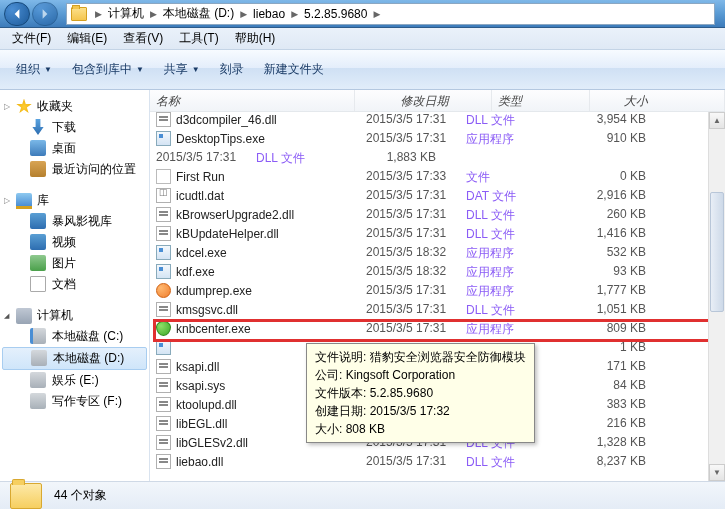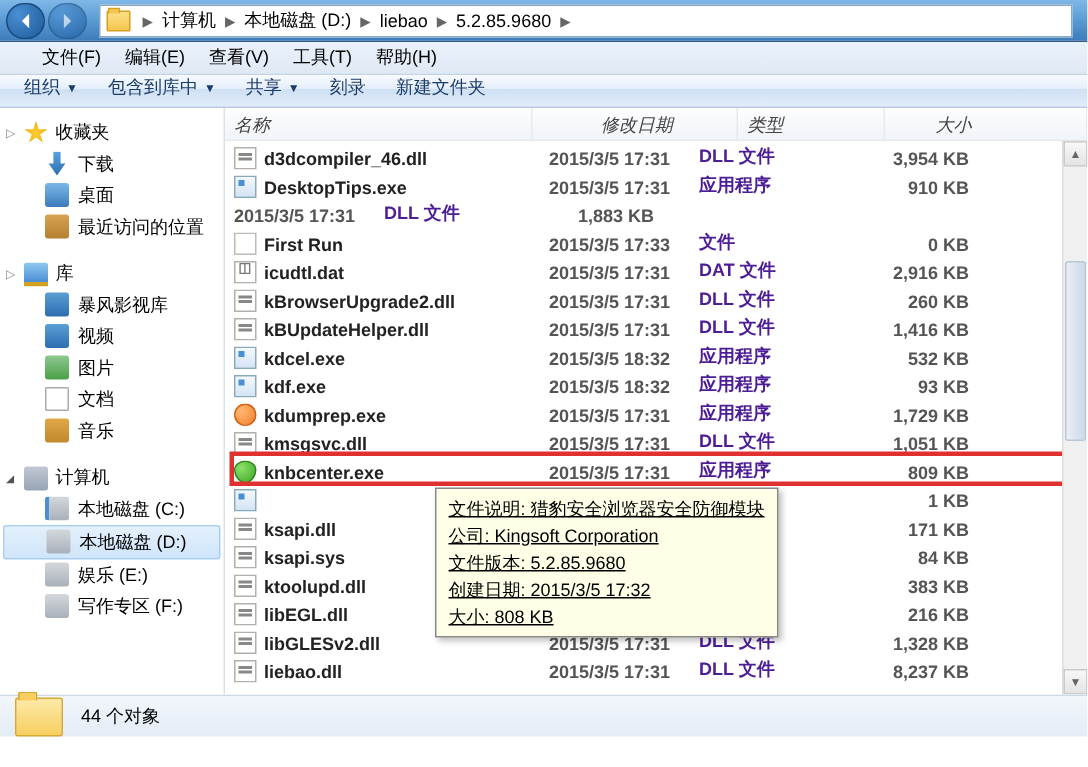--- a/index.html
+++ b/index.html
@@ -8,24 +8,24 @@
 .titlebar { height: 28px; background: linear-gradient(to bottom, #7fb8e8 0%, #5a9bd4 50%, #3d7bba 100%); border-bottom: 1px solid #2c5a8a; display: flex; align-items: center; padding: 0 4px; }
 .nav-btn { width: 26px; height: 24px; border-radius: 12px; background: radial-gradient(circle at 30% 30%, #4a8ed4, #1d5a99); border: 1px solid #174a7c; display: inline-flex; align-items: center; justify-content: center; color: #fff; margin-right: 2px; cursor: pointer; }
 .nav-btn.fwd { opacity: 0.6; }
 .nav-btn svg { width: 12px; height: 12px; fill: #fff; }
 .addressbar { flex: 1; height: 22px; background: #fff; border: 1px solid #8ba7c2; margin: 0 6px; display: flex; align-items: center; padding: 0 4px; }
 .folder-icon-sm { width: 16px; height: 14px; background: linear-gradient(to bottom, #fce08a 0%, #f4c54e 100%); border: 1px solid #d4a020; border-radius: 1px; margin-right: 4px; position: relative; }
 .folder-icon-sm::before { content: ""; position: absolute; top: -3px; left: 0; width: 6px; height: 3px; background: #f4c54e; border: 1px solid #d4a020; border-bottom: none; border-radius: 1px 1px 0 0; }
 .crumb { color: #000; padding: 0 2px; }
 .crumb-sep { color: #666; padding: 0 4px; font-size: 9px; }
 
-.menubar { height: 22px; background: linear-gradient(to bottom, #eaf1fa, #dfe9f5); border-bottom: 1px solid #c4d4e6; display: flex; align-items: center; padding: 0 20px; }
+.menubar { height: 22px; background: linear-gradient(to bottom, #eaf1fa, #dfe9f5); border-bottom: 1px solid #c4d4e6; display: flex; align-items: center; padding: 0 4px; }
 .menu-item { padding: 2px 8px; cursor: pointer; }
 
-.toolbar { height: 22px; background: linear-gradient(to bottom, #f7fbff 0%, #e4eefb 45%, #cfe0f4 46%, #e1edfa 100%); border-bottom: 1px solid #b4c8e0; display: flex; align-items: flex-end; padding: 0 6px; }
+.toolbar { height: 40px; background: linear-gradient(to bottom, #f7fbff 0%, #e4eefb 45%, #cfe0f4 46%, #e1edfa 100%); border-bottom: 1px solid #b4c8e0; display: flex; align-items: center; padding: 0 6px; }
 .tool-item { padding: 4px 10px; color: #1a3b66; cursor: pointer; display: inline-flex; align-items: center; gap: 4px; }
 .tool-item .caret { font-size: 8px; }
 
 .content { display: flex; height: 391px; }
 .sidebar { width: 150px; background: #fff; border-right: 1px solid #d9e3ef; overflow: hidden; padding: 6px 0; }
 .side-group { margin-bottom: 10px; }
 .side-head { display: flex; align-items: center; gap: 5px; padding: 2px 8px 2px 16px; cursor: pointer; position: relative; }
 .side-head::before { content: "▷"; position: absolute; left: 4px; color: #888; font-size: 8px; }
 .side-head.open::before { content: "◢"; color: #555; font-size: 7px; }
 .side-item { display: flex; align-items: flex-start; gap: 6px; padding: 2px 8px 2px 30px; cursor: pointer; }
@@ -45,25 +45,25 @@
 .ico-hdd.c { border-left: 3px solid #4a8ed4; }
 
 .main { flex: 1; background: #fff; overflow: hidden; }
 .col-head { display: flex; height: 22px; border-bottom: 1px solid #e4e8ec; background: linear-gradient(to bottom, #fdfdfe, #f1f4f8); font-style: italic; }
 .col { padding: 3px 6px; border-right: 1px solid #e6e9ed; color: #444; }
 .col.name { width: 210px; }
 .col.date { width: 100px; margin-left: 40px; }
 .col.type { width: 100px; }
 .col.size { width: 110px; text-align: left; margin-left: 28px; }
 .rows { position: relative; }
-.row { display: flex; height: 19px; align-items: flex-end; font-weight: bold; }
+.row { display: flex; height: 19px; align-items: flex-start; }
 .row .cell { padding: 0 6px; white-space: nowrap; overflow: hidden; color: #222; }
 .cell.name { width: 210px; display: flex; align-items: center; gap: 5px; }
 .cell.date { width: 100px; color: #555; }
-.cell.type { width: 100px; color: #4c1d95; }
+.cell.type { width: 100px; color: #8b5cf6; }
 .cell.size { width: 110px; text-align: right; color: #555; padding-right: 24px; }
 .file-ico { width: 15px; height: 15px; display: inline-block; flex-shrink: 0; }
 .fi-dll { background: #fff; border: 1px solid #b0b0b0; position: relative; }
 .fi-dll::after { content: ""; position: absolute; top: 3px; left: 2px; right: 2px; height: 2px; background: #888; box-shadow: 0 3px 0 #888; }
 .fi-exe { background: linear-gradient(#f4f8fc, #d4e4f4); border: 1px solid #8ab; position: relative; }
 .fi-exe::after { content: ""; position: absolute; top: 2px; left: 2px; width: 4px; height: 4px; background: #4a8ed4; }
 .fi-file { background: #fff; border: 1px solid #bbb; }
 .fi-dat { background: #fff; border: 1px solid #b0b0b0; position: relative; }
 .fi-dat::after { content: "◫"; position: absolute; top: -2px; left: 2px; font-size: 9px; color: #777; }
 .fi-shield { background: radial-gradient(circle at 30% 30%, #8de068, #3ca828); border-radius: 50% 50% 50% 50% / 40% 40% 60% 60%; border: 1px solid #2a8818; }
@@ -172,24 +172,20 @@
           <span>视频</span>
         </div>
       <div class="side-item">
           <span class="side-ico ico-pic"></span>
           <span>图片</span>
         </div>
       <div class="side-item">
           <span class="side-ico ico-doc"></span>
           <span>文档</span>
         </div>
-      <div class="side-item">
-          <span class="side-ico ico-mus"></span>
-          <span>音乐</span>
-        </div>
     </div>
     <div class="side-group">
       <div class="side-head open">
           <span class="side-ico ico-pc"></span>
           <span>计算机</span>
         </div>
       <div class="side-item">
           <span class="side-ico ico-hdd c"></span>
           <span>本地磁盘 (C:)</span>
         </div>
@@ -293,21 +289,21 @@
           <div class="cell type">应用程序</div>
           <div class="cell size">93 KB</div>
         </div>
         <div class="row">
           <div class="cell name">
             <span class="file-ico fi-orange"></span>
             <span>kdumprep.exe</span>
           </div>
           <div class="cell date">2015/3/5 17:31</div>
           <div class="cell type">应用程序</div>
-          <div class="cell size">1,729 KB</div>
+          <div class="cell size">1,777 KB</div>
         </div>
         <div class="row">
           <div class="cell name">
             <span class="file-ico fi-dll"></span>
             <span>kmsgsvc.dll</span>
           </div>
           <div class="cell date">2015/3/5 17:31</div>
           <div class="cell type">DLL 文件</div>
           <div class="cell size">1,051 KB</div>
         </div>
@@ -377,21 +373,21 @@
         <div class="row">
           <div class="cell name">
             <span class="file-ico fi-dll"></span>
             <span>liebao.dll</span>
           </div>
           <div class="cell date">2015/3/5 17:31</div>
           <div class="cell type">DLL 文件</div>
           <div class="cell size">8,237 KB</div>
         </div>
         <div class="highlight" style="top: 207px;"></div>
-        <div class="tooltip" style="left: 140px; top: 231px; text-decoration: underline;">
+        <div class="tooltip" style="left: 156px; top: 231px;">
           <div>文件说明: 猎豹安全浏览器安全防御模块</div>
           <div>公司: Kingsoft Corporation</div>
           <div>文件版本: 5.2.85.9680</div>
           <div>创建日期: 2015/3/5 17:32</div>
           <div>大小: 808 KB</div>
         </div>
       </div>
 
     <div class="scrollbar">
       <div class="scroll-btn">▲</div>

